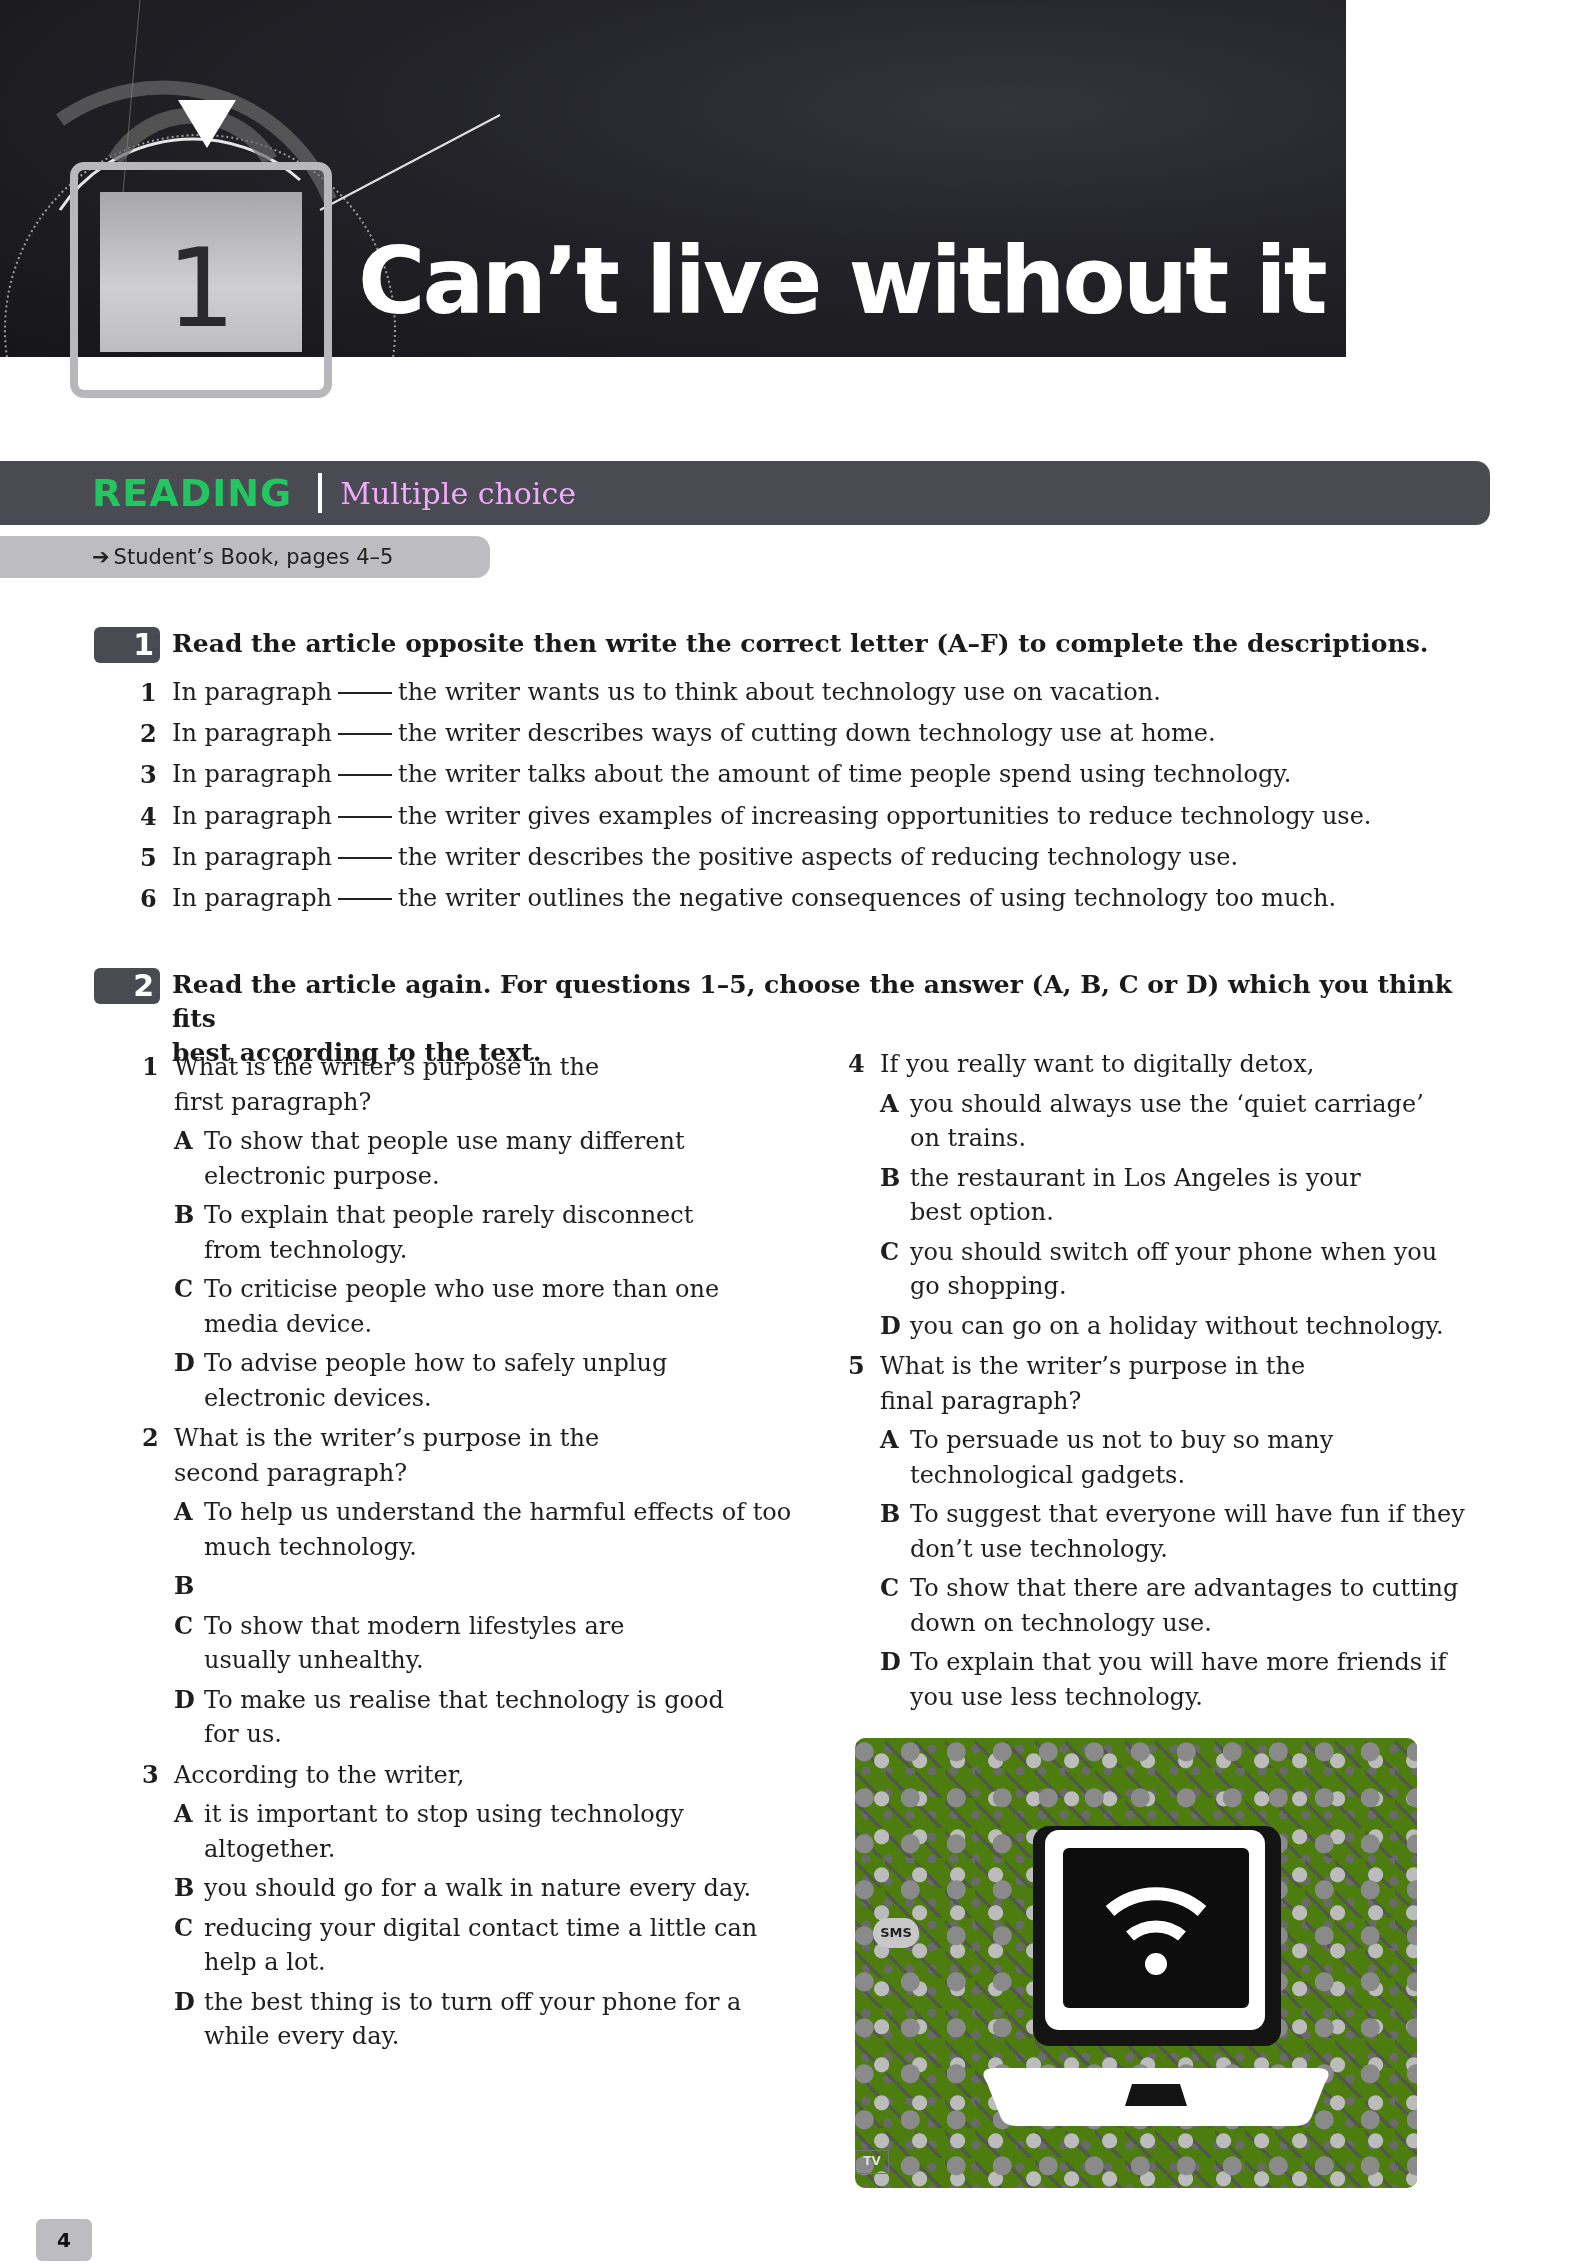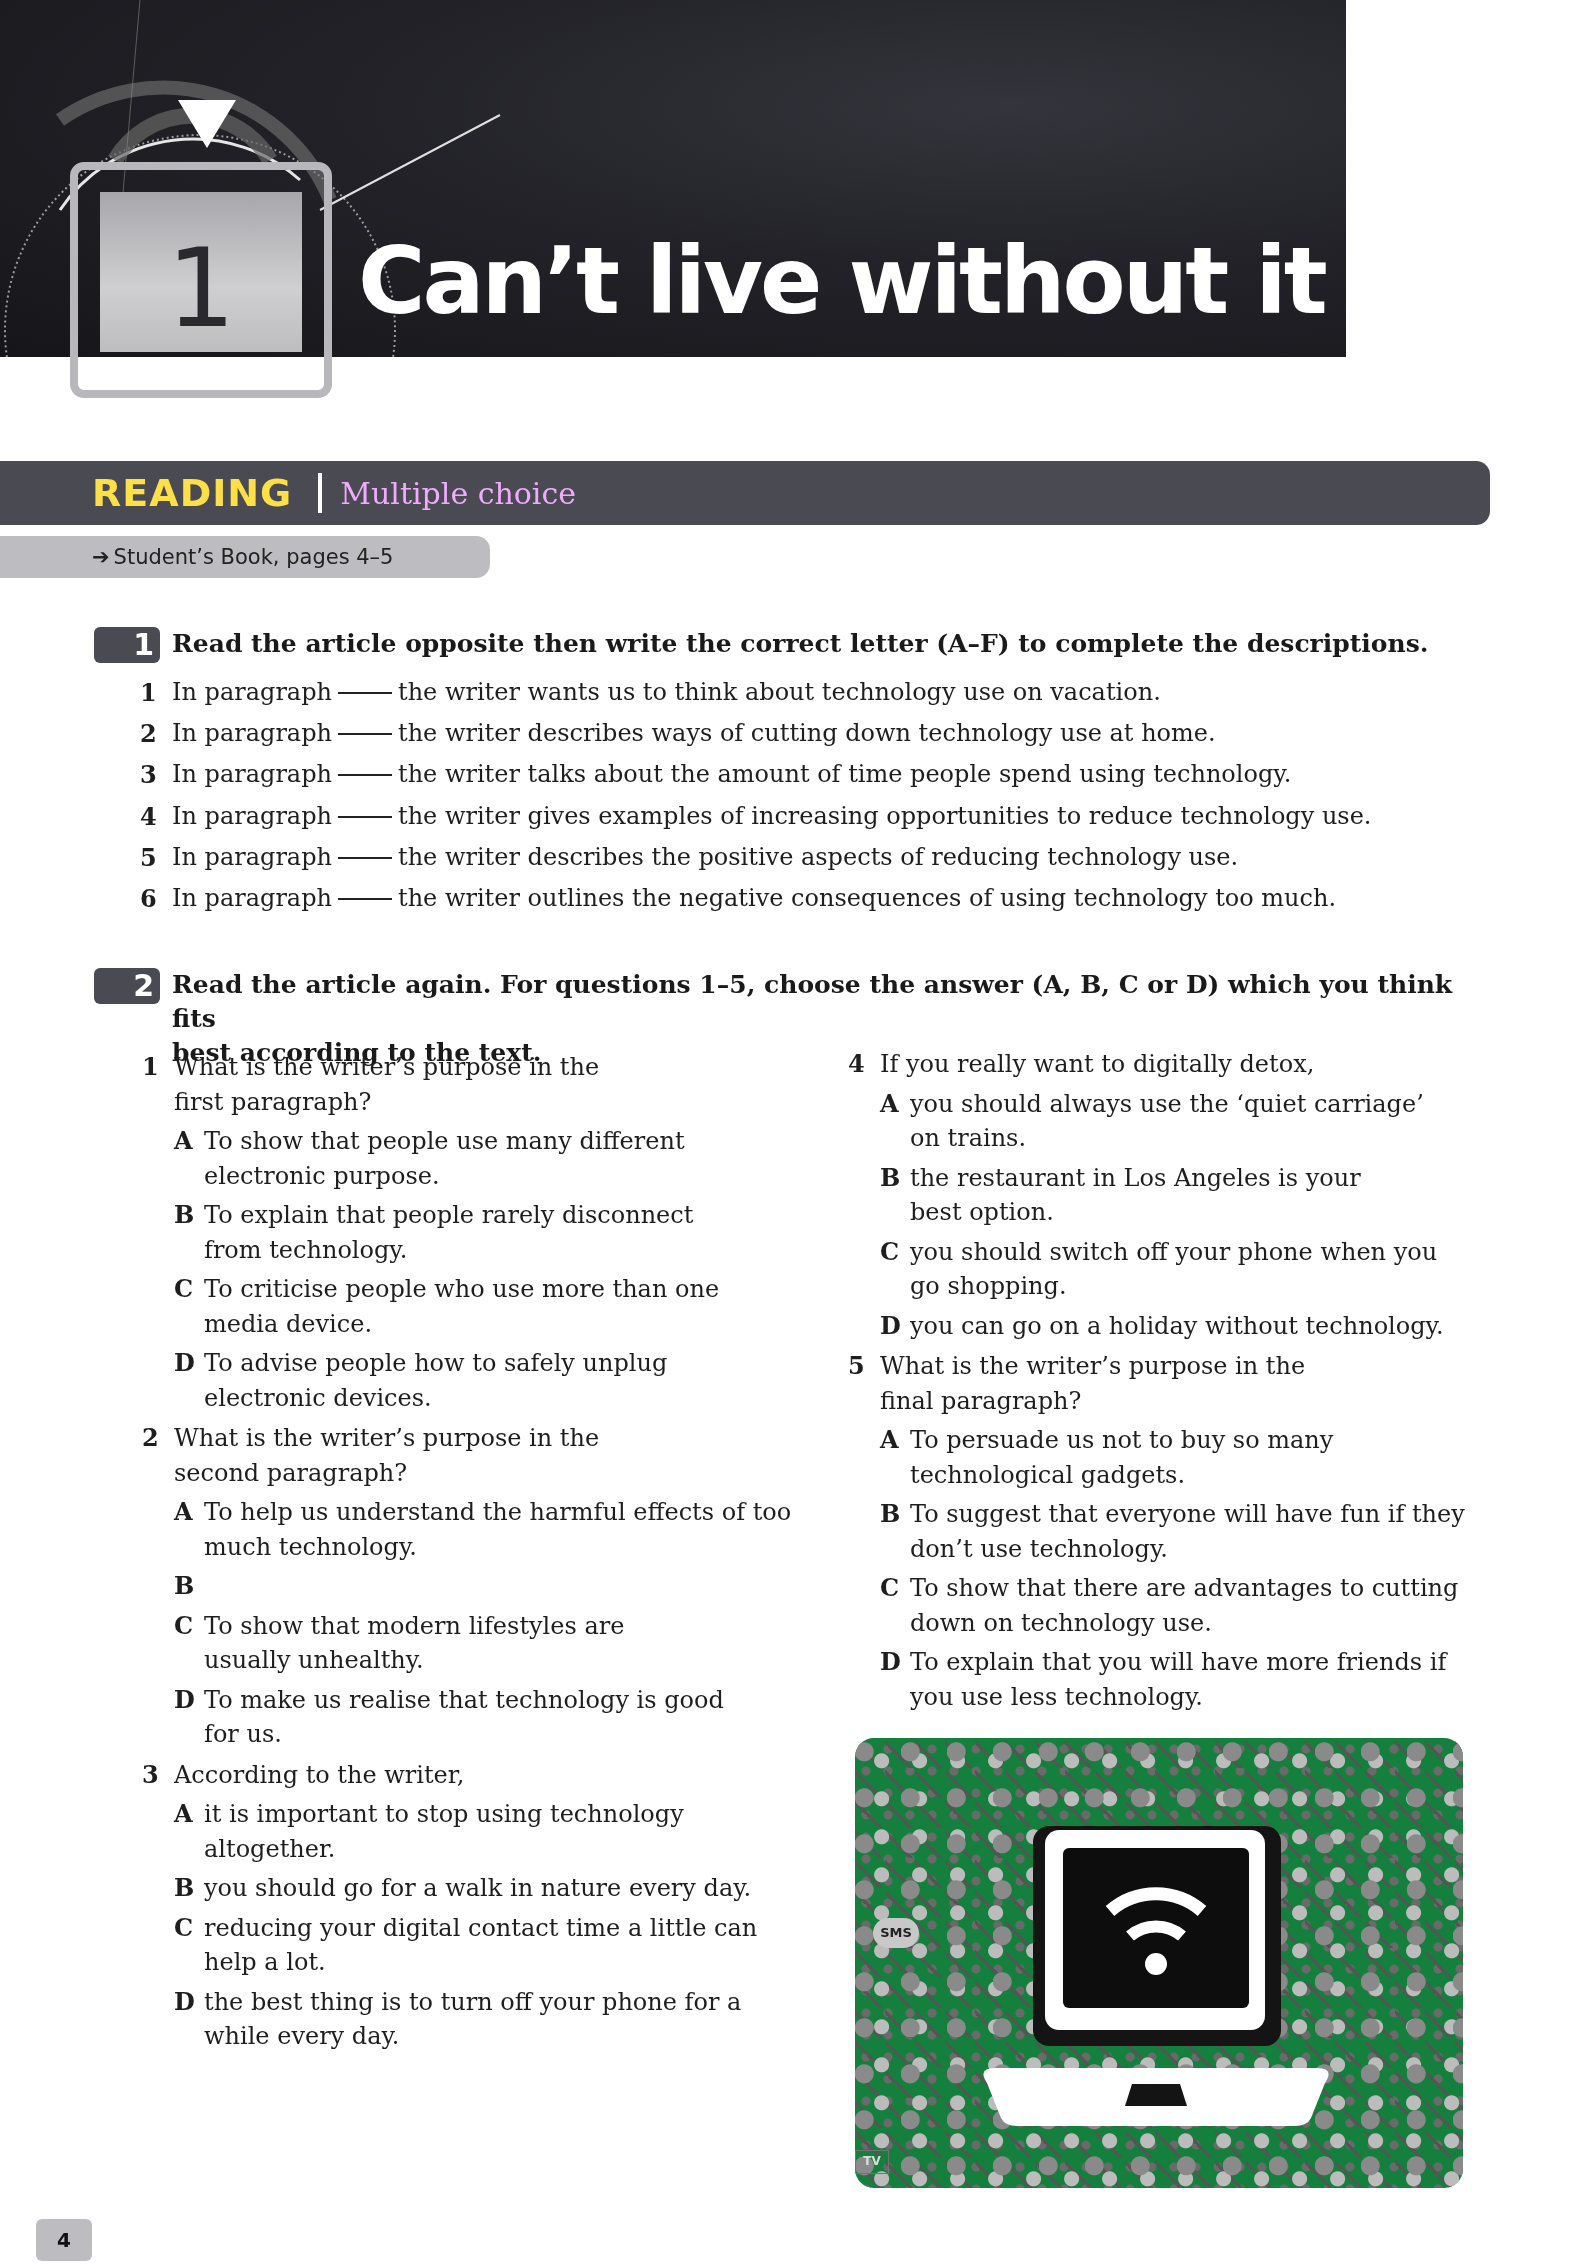--- a/index.html
+++ b/index.html
@@ -33,21 +33,21 @@
   }
 
   
   .section-bar {
     position: absolute; left: 0; top: 461px; width: 1490px; height: 64px;
     background: #4a4a52; border-radius: 0 14px 14px 0;
     display: flex; align-items: center; padding-left: 92px;
   }
   .section-title {
     font-family: "DejaVu Sans", sans-serif; font-weight: bold; font-size: 38px;
-    color: #fde047; letter-spacing: 1px;
+    color: #22c55e; letter-spacing: 1px;
   }
   .section-divider { width: 4px; height: 40px; background: #fff; margin: 0 18px 0 26px; }
   .section-sub { font-family: "DejaVu Serif", serif; font-size: 30px; color: #f0abfc; }
 
   .ref-tab {
     position: absolute; left: 0; top: 536px; width: 490px; height: 42px;
     background: #bdbdc1; border-radius: 0 14px 14px 0;
     display: flex; align-items: center; padding-left: 92px;
     font-family: "DejaVu Sans", sans-serif; font-size: 21px; color: #222;
   }
@@ -71,22 +71,22 @@
   .col { position: absolute; }
   .q { margin-bottom: 0; }
   .q-stem { display: flex; font-size: 24px; line-height: 34.5px; }
   .q-stem .num { width: 32px; font-weight: bold; flex: none; }
   .opt { display: flex; font-size: 24px; line-height: 34.5px; margin-left: 32px; margin-top: 5px; }
   .opt .letter { width: 30px; font-weight: bold; flex: none; }
   .q + .q { margin-top: 6px; }
 
   
   .photo {
-    position: absolute; left: 855px; top: 1738px; width: 608px; height: 450px;
-    background: #15803d; border-radius: 19px; overflow: hidden;
+    position: absolute; left: 855px; top: 1738px; width: 562px; height: 450px;
+    background: #4d7c0f; border-radius: 10px; overflow: hidden;
   }
   .photo .pattern {
     position: absolute; inset: 0;
     background-image:
       radial-gradient(circle at 20% 30%, #8a8a8a 0 9px, transparent 10px),
       radial-gradient(circle at 70% 60%, #bcbcbc 0 7px, transparent 8px),
       linear-gradient(45deg, transparent 40%, #555 40% 48%, transparent 48%),
       radial-gradient(circle at 50% 50%, #6a6a6a 0 4px, transparent 5px);
     background-size: 46px 46px, 38px 38px, 30px 30px, 22px 22px;
   }

